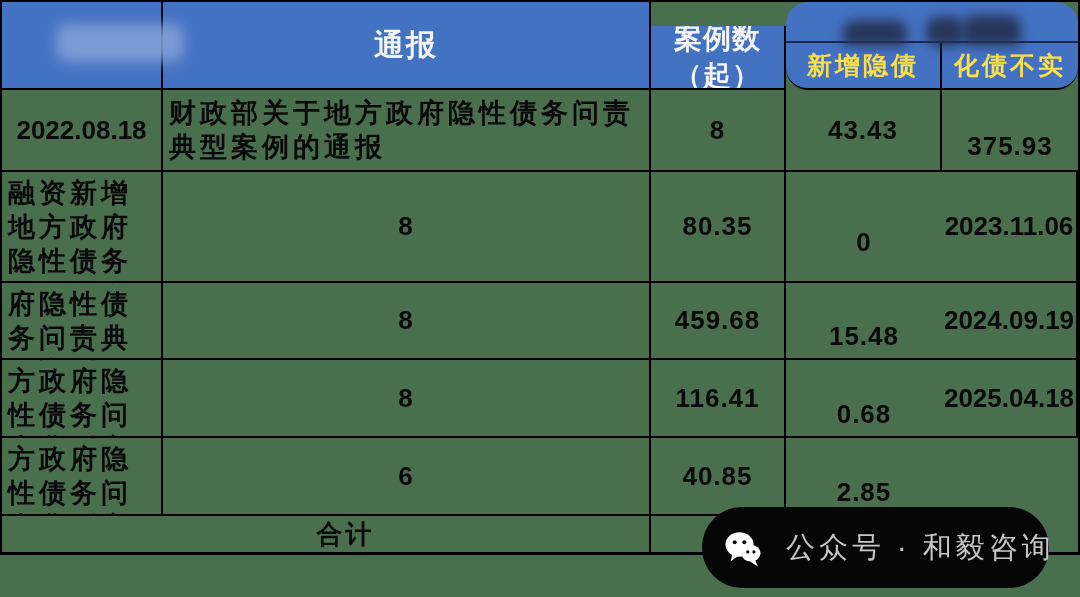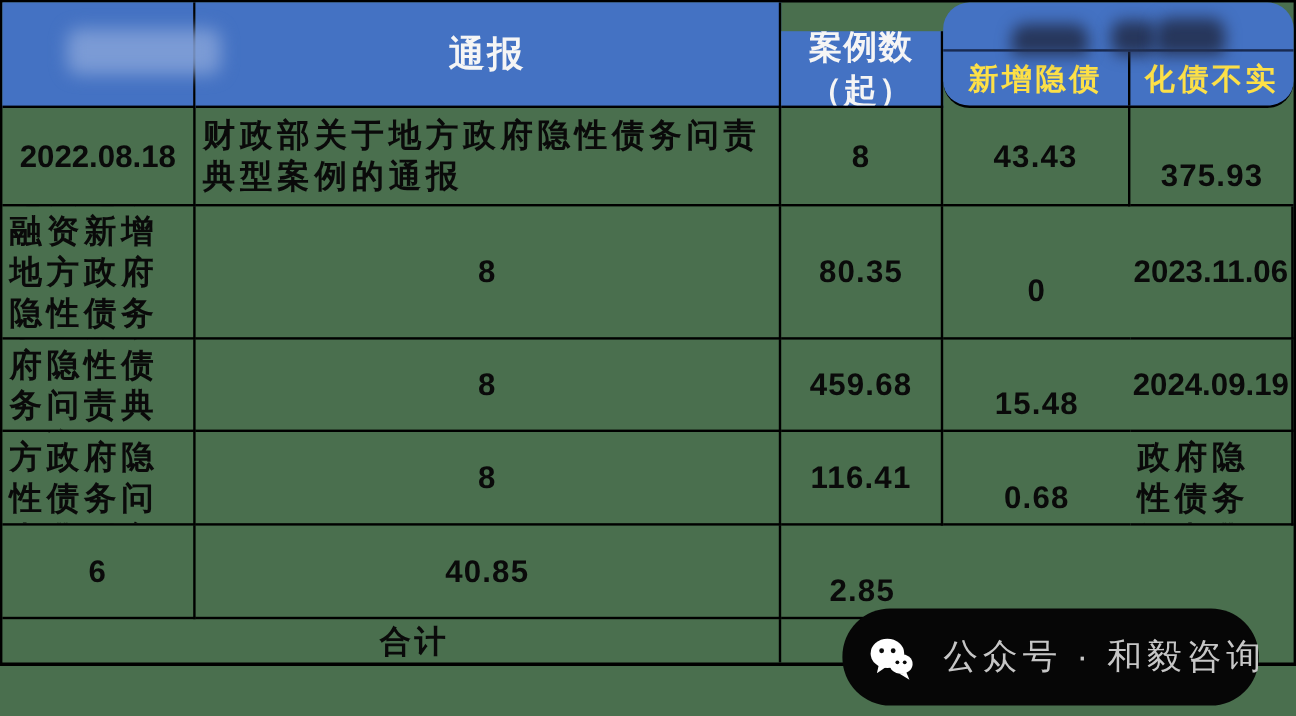--- a/index.html
+++ b/index.html
@@ -112,20 +112,21 @@
     <div class="cell num">8</div>
     <div class="cell num">459.68</div>
     <div class="cell num last">15.48</div>
 
     <div class="cell date">2024.09.19</div>
     <div class="cell notice">财政部关于八起地方政府隐性债务问责典型案例的通报</div>
     <div class="cell num">8</div>
     <div class="cell num">116.41</div>
     <div class="cell num last">0.68</div>
 
+    <div class="cell date">2025.04.18</div>
     <div class="cell notice">财政部关于六起地方政府隐性债务问责典型案例的通报</div>
     <div class="cell num">6</div>
     <div class="cell num">40.85</div>
     <div class="cell num last">2.85</div>
 
     <div class="cell foot-label noborder-b">合计</div>
     <div class="cell foot-cell noborder-b">38</div>
     <div class="cell foot-cell noborder-b"></div>
     <div class="cell foot-cell noborder-b last"></div>
 

